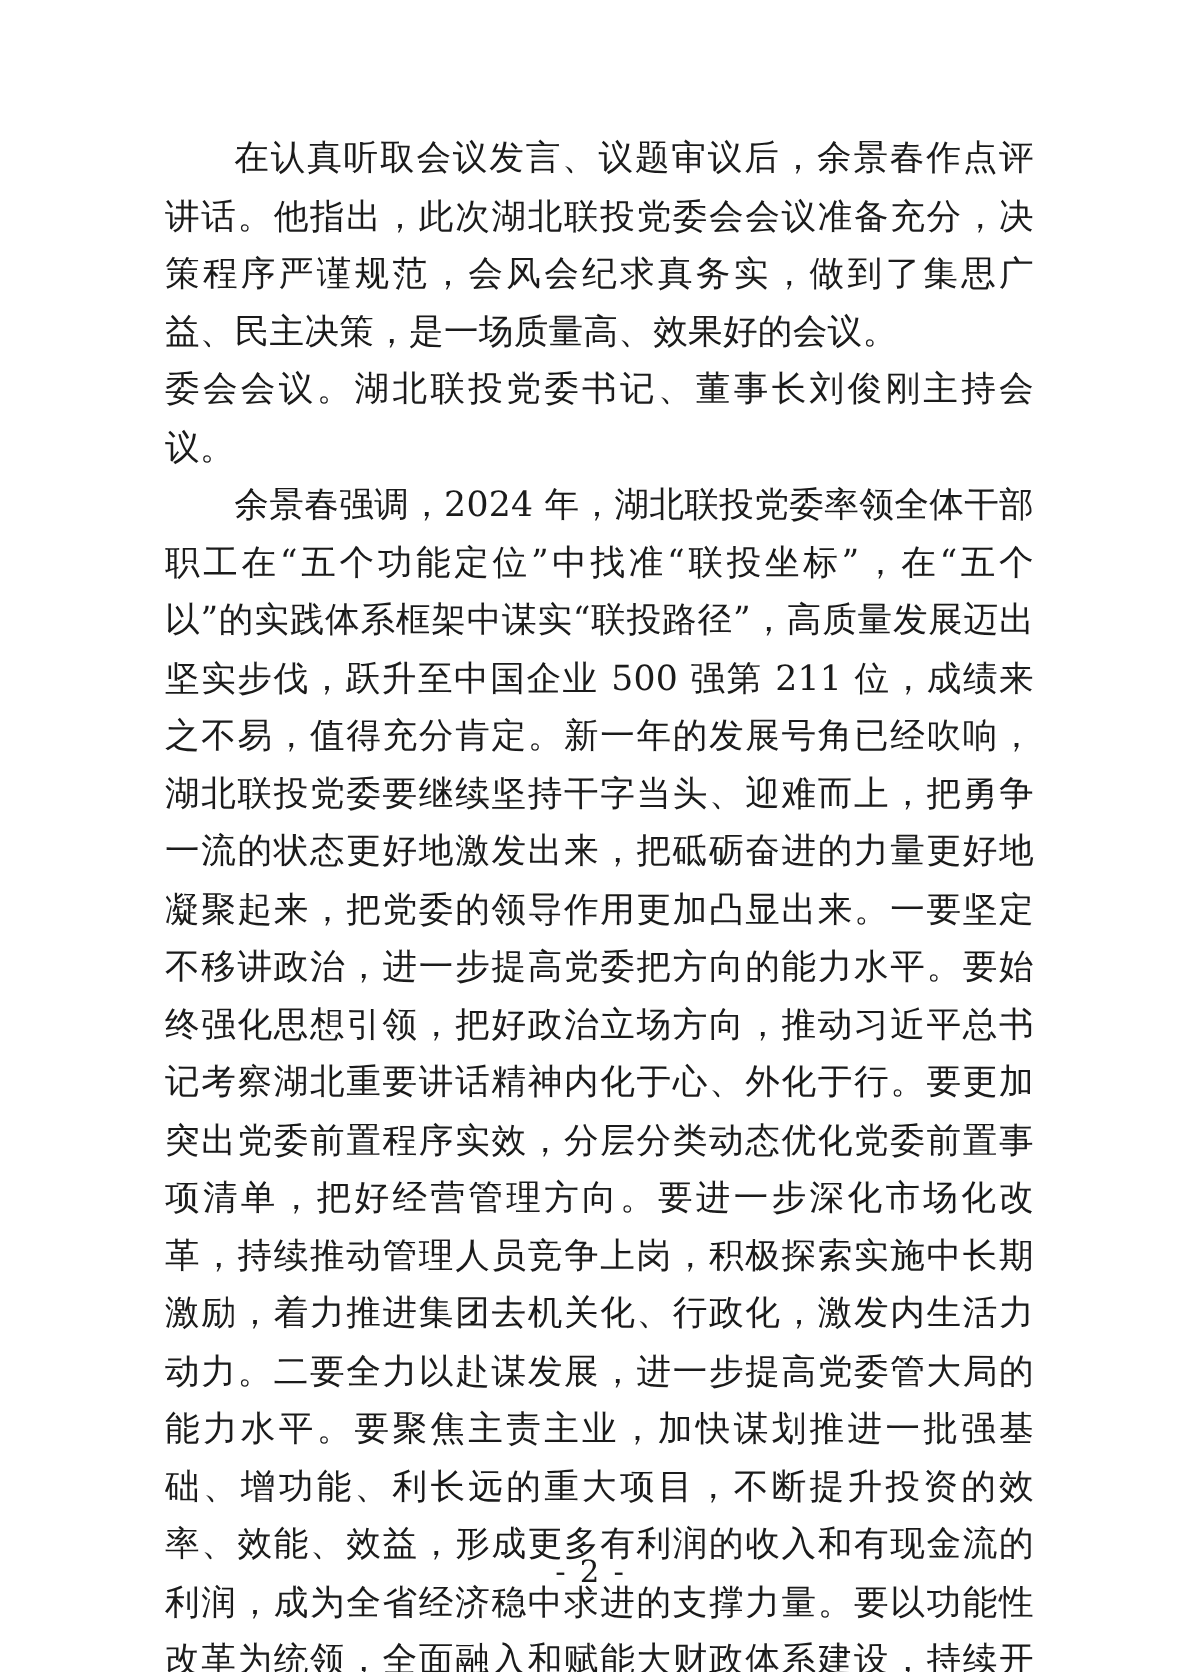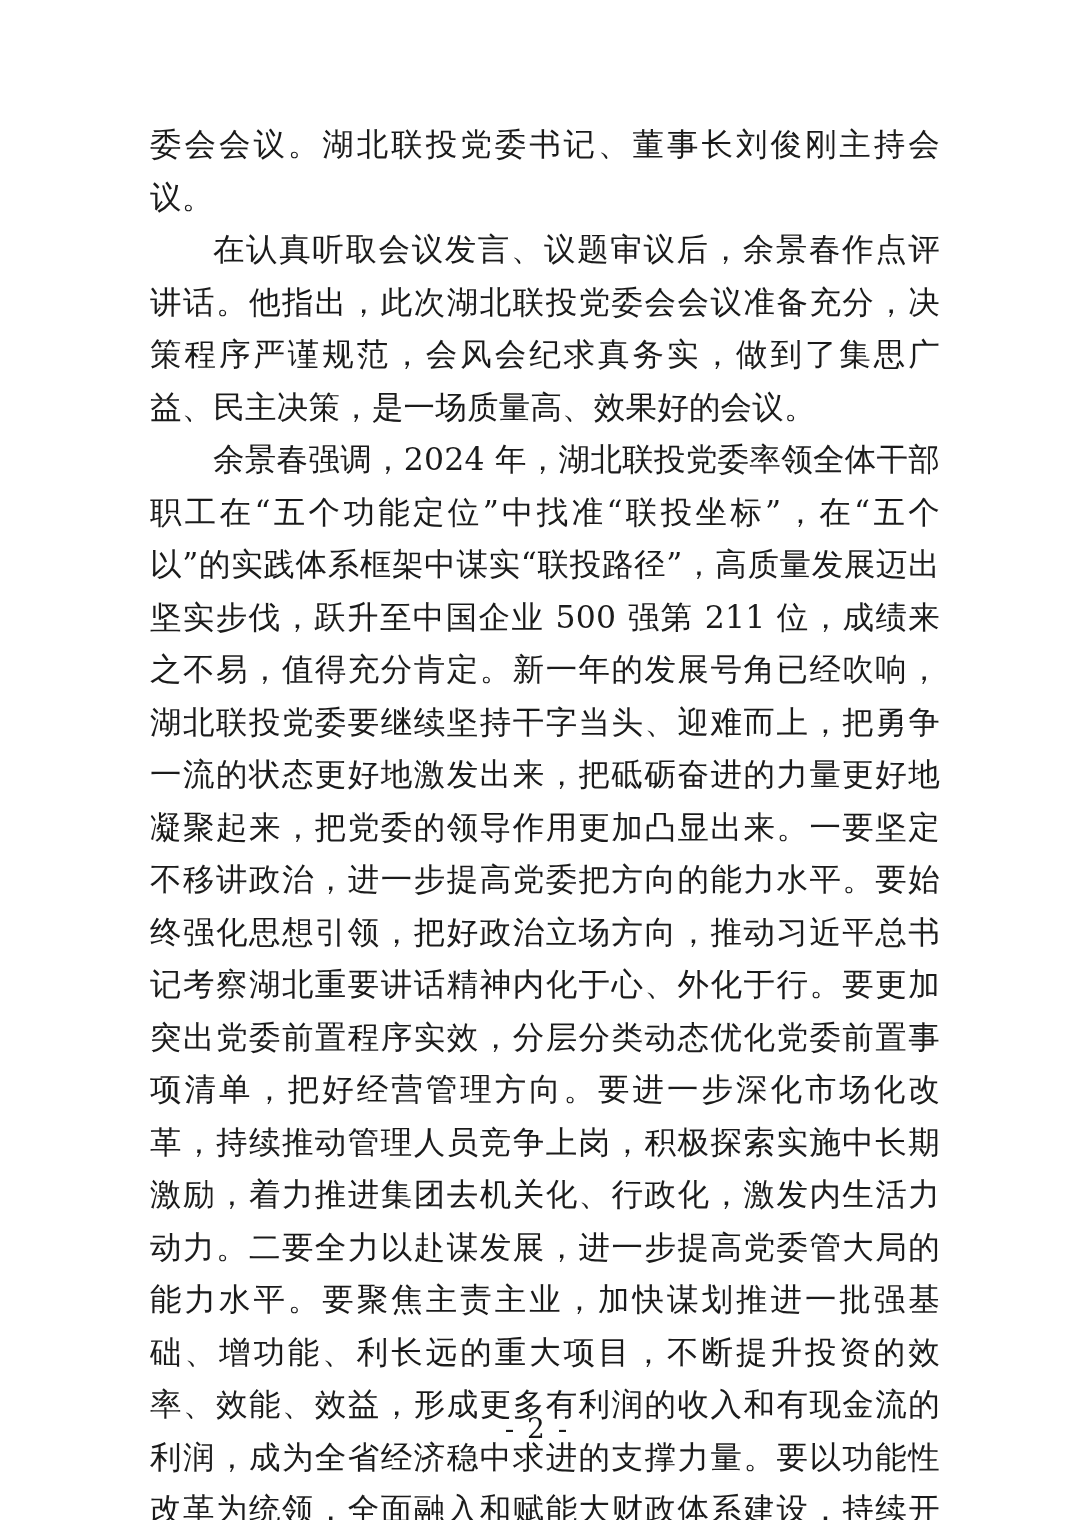--- a/index.html
+++ b/index.html
@@ -47,18 +47,18 @@
     font-size: 28px;
     color: #1b1b1b;
     letter-spacing: 2px;
   }
 </style>
 </head>
 <body>
 
 <div class="page">
   <div class="content">
+    <p class="para indent">在认真听取会议发言、议题审议后，余景春作点评讲话。他指出，此次湖北联投党委会会议准备充分，决策程序严谨规范，会风会纪求真务实，做到了集思广益、民主决策，是一场质量高、效果好的会议。</p>
     <p class="para">委会会议。湖北联投党委书记、董事长刘俊刚主持会议。</p>
-    <p class="para indent">在认真听取会议发言、议题审议后，余景春作点评讲话。他指出，此次湖北联投党委会会议准备充分，决策程序严谨规范，会风会纪求真务实，做到了集思广益、民主决策，是一场质量高、效果好的会议。</p>
     <p class="para indent">余景春强调，2024 年，湖北联投党委率领全体干部职工在“五个功能定位”中找准“联投坐标”，在“五个以”的实践体系框架中谋实“联投路径”，高质量发展迈出坚实步伐，跃升至中国企业 500 强第 211 位，成绩来之不易，值得充分肯定。新一年的发展号角已经吹响，湖北联投党委要继续坚持干字当头、迎难而上，把勇争一流的状态更好地激发出来，把砥砺奋进的力量更好地凝聚起来，把党委的领导作用更加凸显出来。一要坚定不移讲政治，进一步提高党委把方向的能力水平。要始终强化思想引领，把好政治立场方向，推动习近平总书记考察湖北重要讲话精神内化于心、外化于行。要更加突出党委前置程序实效，分层分类动态优化党委前置事项清单，把好经营管理方向。要进一步深化市场化改革，持续推动管理人员竞争上岗，积极探索实施中长期激励，着力推进集团去机关化、行政化，激发内生活力动力。二要全力以赴谋发展，进一步提高党委管大局的能力水平。要聚焦主责主业，加快谋划推进一批强基础、增功能、利长远的重大项目，不断提升投资的效率、效能、效益，形成更多有利润的收入和有现金流的利润，成为全省经济稳中求进的支撑力量。要以功能性改革为统领，全面融入和赋能大财政体系建设，持续开展“三资”清理盘活，不断提升运营效能，充分发挥国有企业“引领、带动、保障、调控”作用。要坚</p>
   </div>
   <div class="footer">- 2 -</div>
 </div>
 
 </body></html>

